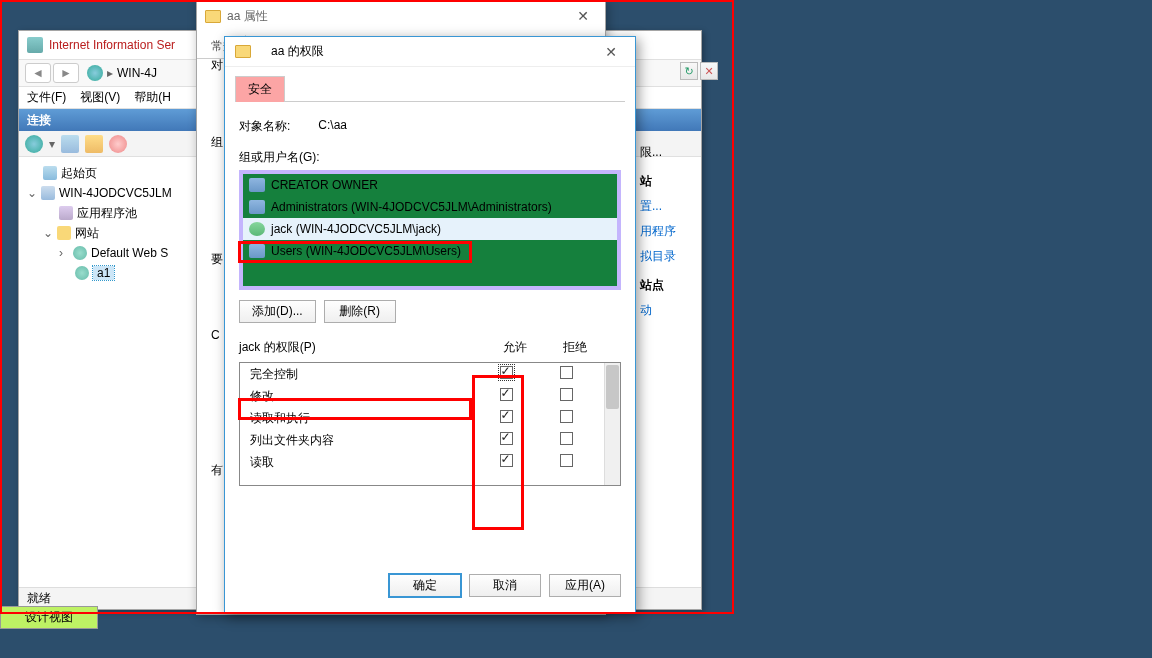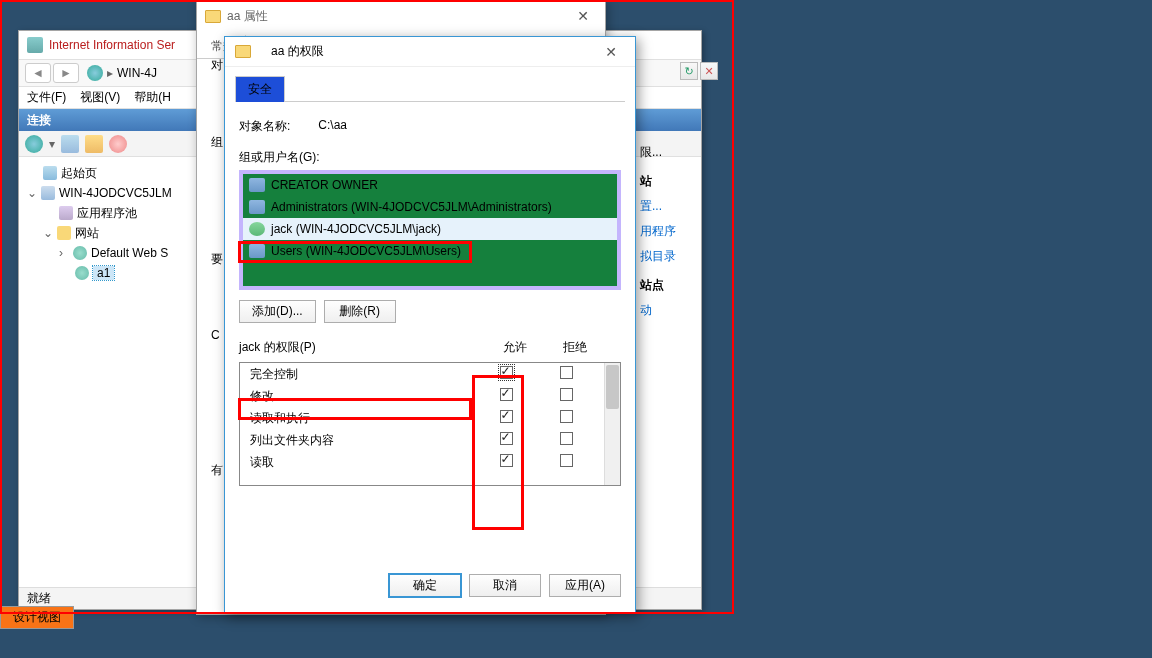--- a/index.html
+++ b/index.html
@@ -34,21 +34,21 @@
 .folder-ic { width: 16px; height: 13px; background: #f9d878; border: 1px solid #d9a838; border-radius: 1px; }
 .close-x { width: 28px; height: 20px; display: flex; align-items: center; justify-content: center; font-size: 14px; color:#555; }
 .tabstrip { height: 24px; display: flex; border-bottom: 1px solid #ccc; padding-left: 4px; margin-top: 4px; }
 .tabstrip .tab { padding: 3px 10px; border-right: 1px solid #ddd; color:#555; }
 .prop-labels { position: absolute; left: 14px; top: 56px; display: flex; flex-direction: column; gap: 60px; }
 
 .perm-window { position: absolute; left: 224px; top: 36px; width: 412px; height: 578px; background: #fff; border: 1px solid #3996d4; box-shadow: 3px 3px 12px rgba(0,0,0,0.4); }
 .perm-title { height: 30px; display: flex; align-items: center; justify-content: space-between; padding: 0 10px; border-bottom: 1px solid #eee; }
 .perm-title .tlabel { display: flex; align-items: center; gap: 20px; }
 .perm-tabs { height: 26px; display: flex; padding-left: 10px; margin-top: 8px; }
-.perm-tabs .tab { padding: 4px 12px; border: 1px solid #ccc; border-bottom: none; background: #1d4ed8; position: relative; top: 1px; }
+.perm-tabs .tab { padding: 4px 12px; border: 1px solid #ccc; border-bottom: none; background: #fca5a5; position: relative; top: 1px; }
 .perm-body { border-top: 1px solid #ccc; margin: 0 10px 0 10px; padding: 12px 4px 4px 4px; }
 .objrow { display: flex; gap: 28px; margin: 4px 0 14px 0; }
 .listbox { border: 4px solid #c4b5fd; height: 120px; overflow: hidden; background: #15803d; }
 .li-row { display: flex; align-items: center; height: 22px; padding: 0 6px; gap: 6px; }
 .li-row.sel { background: #e6f2fb; }
 .uic { width: 16px; height: 14px; border-radius: 2px; }
 .uic.grp { background: linear-gradient( #8fb6e0,#6a98c8); }
 .uic.usr { background: linear-gradient(#86d69c,#5bb876); border-radius: 50%; }
 .btnrow { display: flex; gap: 8px; margin: 10px 0 16px 0; }
 .wbtn { min-width: 72px; height: 23px; border: 1px solid #adadad; background: linear-gradient(#fefefe,#efefef); display: inline-flex; align-items: center; justify-content: center; padding: 0 12px; cursor: pointer; }
@@ -63,21 +63,21 @@
 .prow .plab { flex: 1; }
 .prow .cb { width: 60px; text-align: center; }
 .cbx { display:inline-block; width: 13px; height: 13px; border: 1px solid #666; background: #fff; position: relative; }
 .cbx.checked::after { content: "✓"; position: absolute; left: 0; top: -3px; font-size: 12px; color:#222; }
 .cbx.foc { outline: 1px dotted #333; outline-offset: 1px; }
 .dlg-btns { display: flex; justify-content: flex-end; gap: 8px; padding: 8px 12px; position: absolute; bottom: 8px; right: 2px; left: 2px; }
 
 .redbox { position: absolute; border: 3px solid #f00; pointer-events: none; z-index: 400; }
 .bigred { position: absolute; border: 2px solid #f00; pointer-events: none; z-index: 10; }
 
-.designview { position: absolute; left: 0; top: 606px; background: #f97316; border: 1px solid #999; padding: 2px 12px; font-size: 12px; }
+.designview { position: absolute; left: 0; top: 606px; background: #bef264; border: 1px solid #999; padding: 2px 24px; font-size: 12px; }
 </style>
 </head>
 <body>
 
 <div class="canvas">
   <div class="bigred" style="left:0; top:0; width:734px; height:614px;"></div>
 
   <div class="iis-window">
     <div class="iis-title">
       <span class="tiny-icon"></span>

